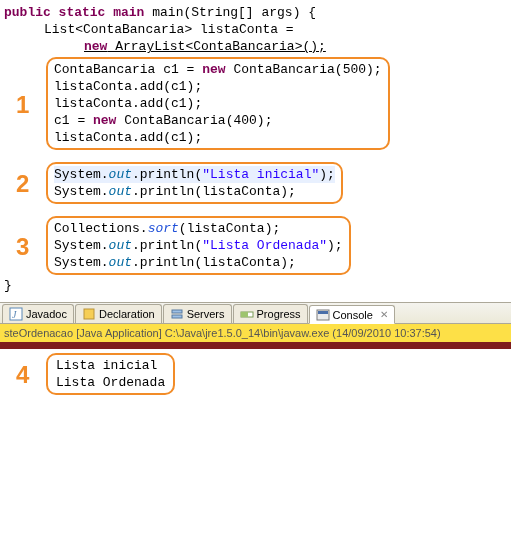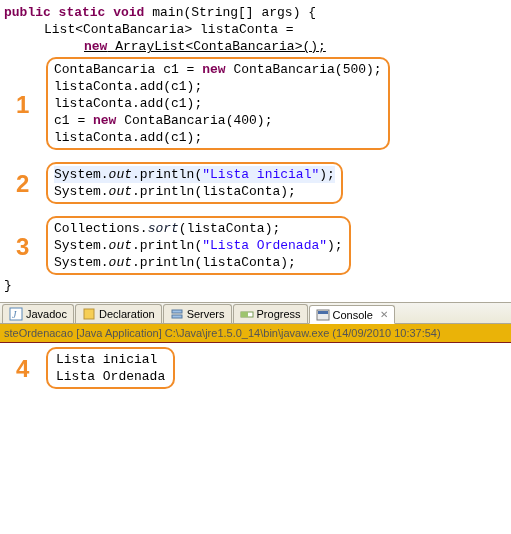--- a/index.html
+++ b/index.html
@@ -13,22 +13,22 @@
     overflow: hidden;
   }
   .code-area {
     padding: 4px 0 8px 4px;
     line-height: 17px;
     position: relative;
   }
   .kw { color: #7f0055; font-weight: bold; }
   .nw { color: #7f0055; font-weight: bold; }
   .str { color: #2a00ff; }
-  .it { font-style: italic; color:#000000;font-family:Liberation Mono, monospace;}
-  .itm { font-style: italic; color:#0f172a;}
+  .it { font-style: italic; color:#0369a1;font-family:Liberation Mono, monospace;}
+  .itm { font-style: italic; color:#1d4ed8;}
   .annotated-block {
     border: 2px solid #f28c28;
     border-radius: 10px;
     padding: 2px 6px;
     margin: 2px 0 2px 42px;
     display: inline-block;
     position: relative;
   }
   .block-num {
     position: absolute;
@@ -70,22 +70,22 @@
   }
   .tab.active { background:#fff; border-bottom:1px solid #fff; position:relative; top:1px;margin-top:8px;}
   .tabicon { width:14px; height:14px; display:inline-block; }
   .close-x { font-family: Arial; font-size:10px; color:#888; margin-left:4px;}
 
   .console-meta {
     font-family: Tahoma, sans-serif;
     font-size:11px;
     color:#555;
     padding: 3px 4px;
-    background:#eab308;
-    border-bottom:1px solid #7f1d1d;
+    background:#fde047;
+    border-bottom:7px solid #7f1d1d;
   }
   .console-out {
     font-family:"Courier New",monospace;
     font-size:13px;
     padding:4px 0 6px 4px;
     position: relative;
   }
   .console-block {
     border:2px solid #f28c28;
     border-radius:10px;
@@ -93,21 +93,21 @@
     margin-left:42px;
     display:inline-block;
     position:relative;
     line-height:17px;
   }
 </style>
 </head>
 <body>
 
 <div class="code-area">
-  <span class="code-line"><span class="kw">public static void</span><span> main(String[] args) {</span></span>
+  <span class="code-line"><span class="kw">public static main</span><span> main(String[] args) {</span></span>
   <span class="code-line ind1"><span>List&lt;ContaBancaria&gt; listaConta =</span></span>
   <span class="code-line ind2"><span class="nw">new</span><span> ArrayList&lt;ContaBancaria&gt;();</span></span>
 
   <div class="annotated-block">
     <div class="block-num">1</div>
     <span class="code-line"><span>ContaBancaria c1 = </span><span class="nw">new</span><span> ContaBancaria(500);</span></span>
     <span class="code-line">listaConta.add(c1);</span>
     <span class="code-line">listaConta.add(c1);</span>
     <span class="code-line"><span>c1 = </span><span class="nw">new</span><span> ContaBancaria(400);</span></span>
     <span class="code-line">listaConta.add(c1);</span>

